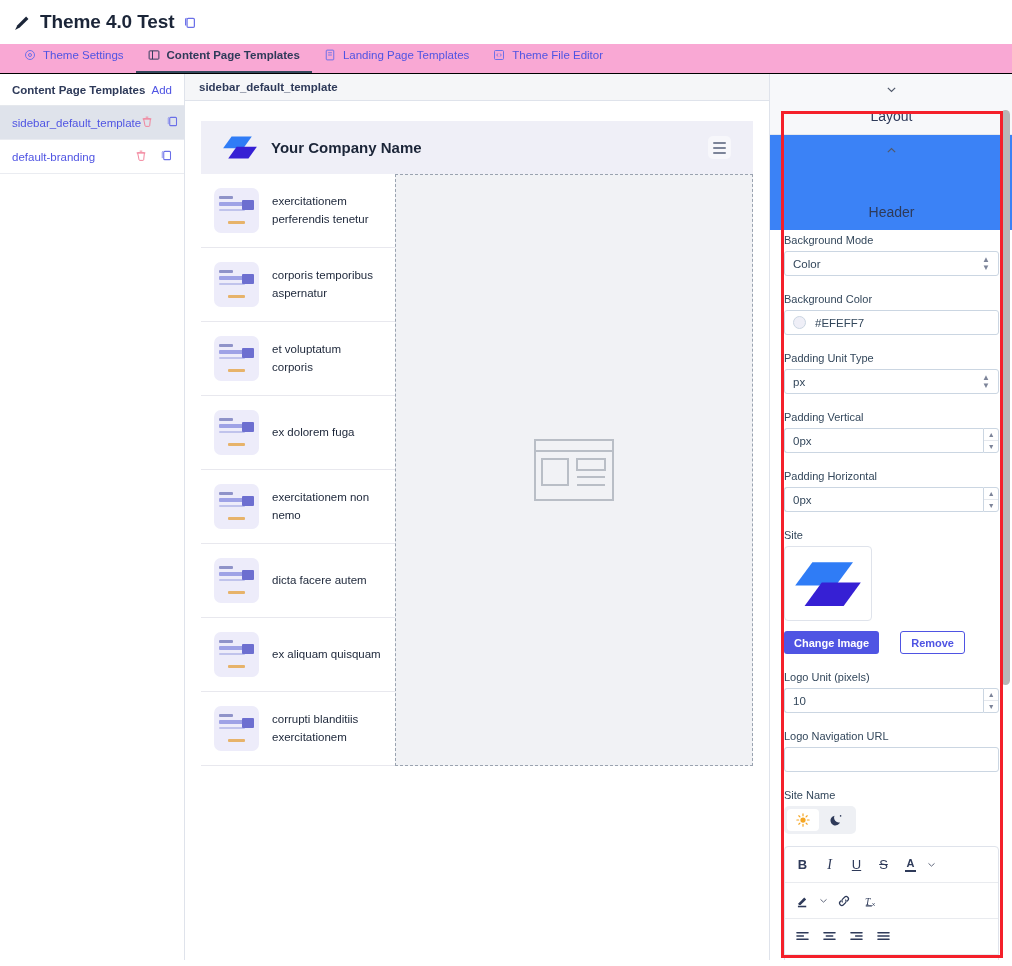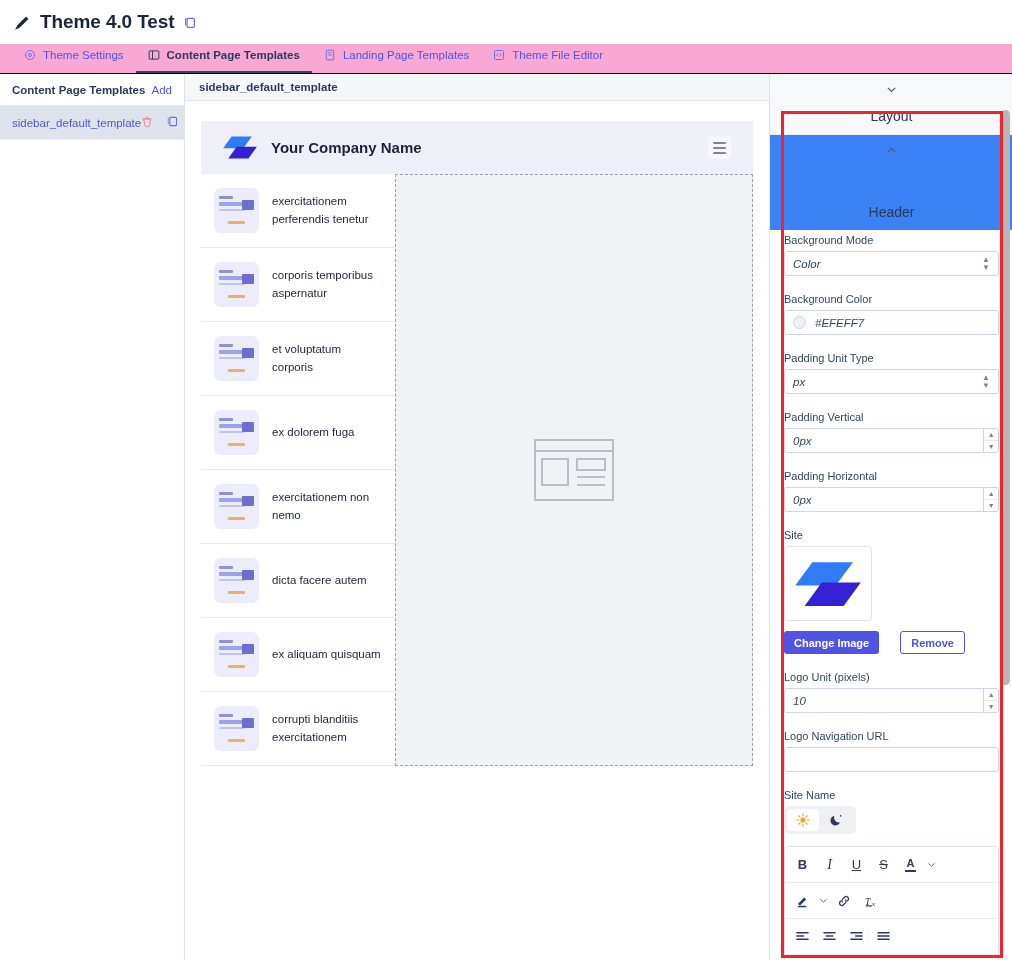--- a/index.html
+++ b/index.html
@@ -113,21 +113,21 @@
   }
   .sec-head.open { background: #3b82f6; border-bottom: none; gap: 48px; }
   .chev { width: 11px; display:block; color:#51596b; }
   .sec-body { padding: 4px 14px 0 14px; }
 
   .field { margin-bottom: 17px; }
   .field-label { font-size: 11px; color: #33475b; margin-bottom: 5px; display:block; }
   .inp {
     width: 100%; height: 25px; border: 1px solid #cbd6e2; border-radius: 3px;
     background: #fff; font-size: 11.5px; color: #33475b;
-    display: flex; align-items: center; padding: 0 8px; font-style: italic;
+    display: flex; align-items: center; padding: 0 8px;
   }
   .inp.sel { justify-content: space-between; }
   .stepper-wrap { display: flex; }
   .stepper-wrap .inp { border-radius: 3px 0 0 3px; border-right: none; }
   .spin {
     width: 17px; border: 1px solid #cbd6e2; border-radius: 0 3px 3px 0;
     display: flex; flex-direction: column; background: #fff; cursor: pointer;
   }
   .spin span {
     flex: 1; display: flex; align-items: center; justify-content: center;
@@ -271,20 +271,37 @@
           </span>
           <span>
             <svg width="12" height="13" viewBox="0 0 16 16">
               <rect x="5" y="2.5" width="9" height="11" rx="1.3" fill="none" stroke="#6a6fe8" stroke-width="1.4"></rect>
               <path d="M3 11.5 V3.6 a1.2 1.2 0 0 1 1.2-1.1" fill="none" stroke="#8f93ee" stroke-width="1.3"></path>
             </svg>
           </span>
         </span>
       </div>
 
+      <div class="tpl-row">
+        <span>default-branding</span>
+        <span class="tpl-actions">
+          <span>
+            <svg width="12" height="13" viewBox="0 0 16 16">
+              <path d="M3.5 4.5 h9 l-.9 9.2 a1 1 0 0 1-1 .8 h-4.2 a1 1 0 0 1-1-.8 Z" fill="none" stroke="#f2829a" stroke-width="1.3"></path>
+              <path d="M2.2 4.5 h11.6 M6.3 2.2 h3.4" fill="none" stroke="#f2829a" stroke-width="1.3"></path>
+            </svg>
+          </span>
+          <span>
+            <svg width="12" height="13" viewBox="0 0 16 16">
+              <rect x="5" y="2.5" width="9" height="11" rx="1.3" fill="none" stroke="#6a6fe8" stroke-width="1.4"></rect>
+              <path d="M3 11.5 V3.6 a1.2 1.2 0 0 1 1.2-1.1" fill="none" stroke="#8f93ee" stroke-width="1.3"></path>
+            </svg>
+          </span>
+        </span>
+      </div>
     </div>
 
     <div class="preview">
       <div class="preview-head">
         <span>sidebar_default_template</span>
       </div>
       <div class="preview-stage">
 
         <div class="site-header">
           <div class="site-brand">

